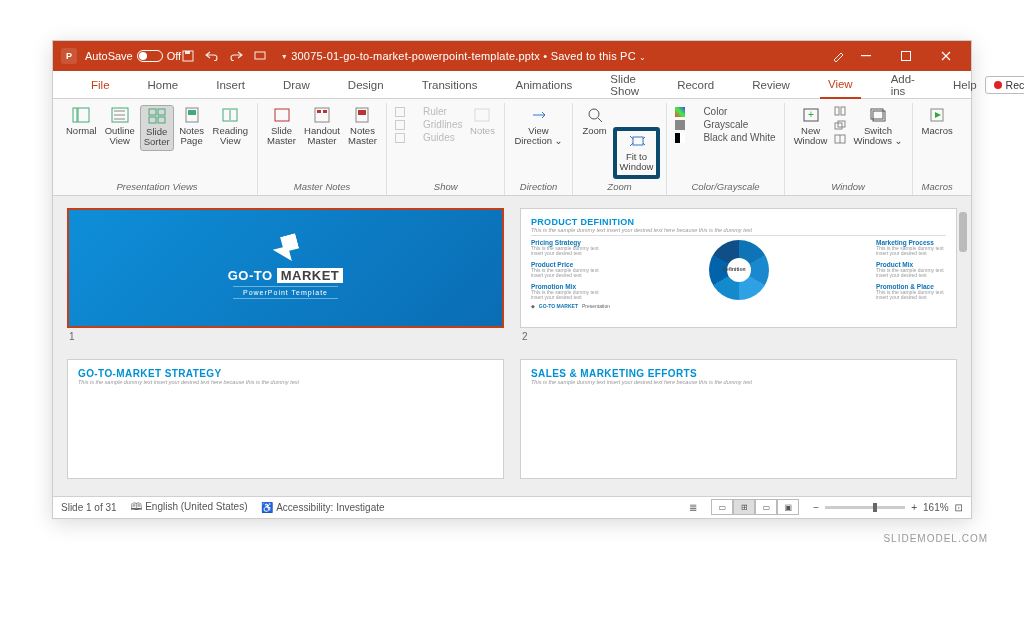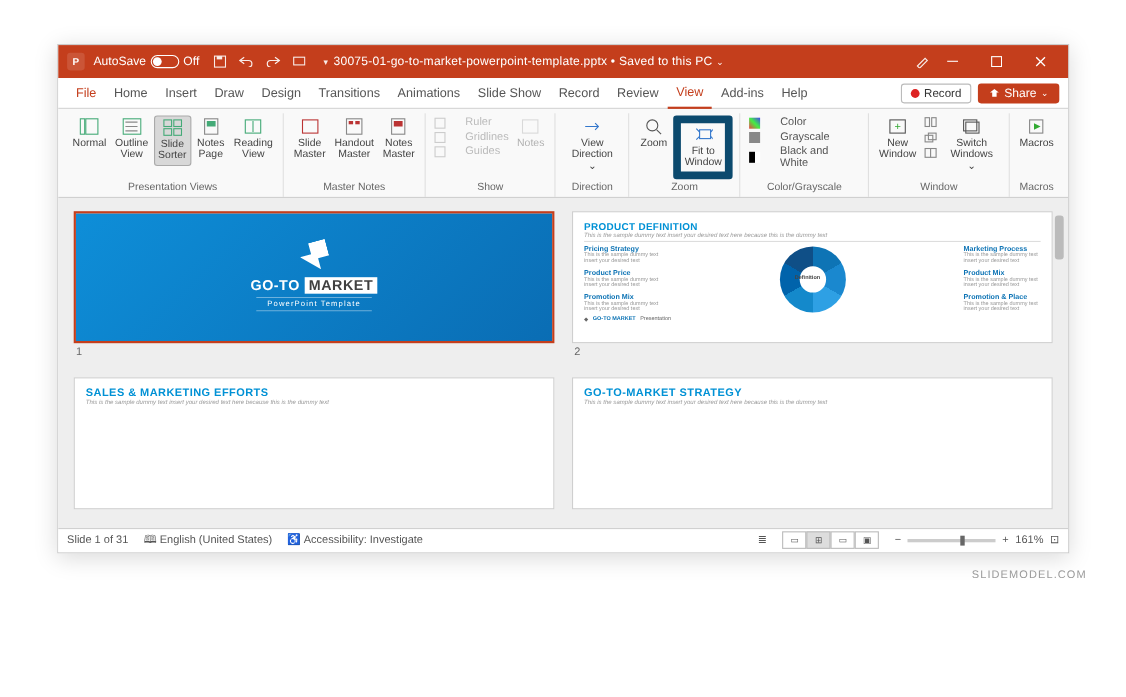--- a/index.html
+++ b/index.html
@@ -2,46 +2,46 @@
 <html><head>
 <meta charset="utf-8">
 <style>
   * { box-sizing: border-box; margin: 0; padding: 0; font-family: 'Segoe UI', Arial, sans-serif; }
   body { background: #fff; padding: 40px 30px; color: #333; }
   .app-window { width: 920px; margin: 0 auto; border: 1px solid #ccc; box-shadow: 0 4px 20px rgba(0,0,0,0.15); background: #fff; }
   
   
   .titlebar { background: #C43E1C; color: #fff; height: 30px; display: flex; align-items: center; padding: 0 8px; font-size: 11px; }
   .titlebar .pp-icon { width: 16px; height: 16px; background: rgba(255,255,255,0.12); border-radius: 3px; display: flex; align-items: center; justify-content: center; font-size: 9px; font-weight: bold; margin-right: 8px; }
-  .autosave { display: flex; align-items: center; gap: 4px; margin-right: 12px; justify-content: center; }
+  .autosave { display: flex; align-items: center; gap: 4px; margin-right: 0; justify-content: center; }
   .toggle { width: 26px; height: 12px; border: 1px solid #fff; border-radius: 7px; position: relative; }
   .toggle::after { content:''; position:absolute; width:8px; height:8px; background:#fff; border-radius:50%; top:1px; left:1px; }
   .qat { display: flex; gap: 10px; align-items: center; }
   .qat-btn { width: 14px; height: 14px; display:flex; align-items:center; justify-content:center; opacity:.9; }
   .title-text { flex: 1; font-size: 11px; letter-spacing: .2px; }
   .win-controls { display: flex; gap: 6px; }
   .win-btn { width: 34px; height: 24px; display:flex; align-items:center; justify-content:center; }
   
   
   .tabs { display: flex; align-items: center; border-bottom: 1px solid #d0d0d0; height: 28px; padding: 0 8px; font-size: 11.5px; background: #fff; }
-  .tab { padding: 0 8px; color: #555; cursor: pointer; height: 28px; display:flex; align-items:center; }
+  .tab { padding: 0 8px; color: #555; cursor: pointer; height: 28px; display:flex; align-items:center;margin-left:22px; }
   .tab.file { color: #C43E1C; }
   .tab.active { color: #C43E1C; font-weight: 500; border-bottom: 2px solid #C43E1C; }
   .tabs-spacer { flex:1; }
   .record-btn { border: 1px solid #bbb; border-radius: 3px; padding: 2px 8px; font-size: 10.5px; display:flex; align-items:center; gap:4px; margin-right:6px; }
   .record-dot { width:8px; height:8px; background:#d22; border-radius:50%; }
   .share-btn { background:#C43E1C; color:#fff; border-radius: 3px; padding: 3px 10px; font-size: 11px; display:flex; align-items:center; gap:4px; }
   
   
   .ribbon { display:flex; border-bottom: 1px solid #d0d0d0; background:#f9f9f9; padding: 4px 4px 0; font-size:10px; min-height: 74px; }
   .rgroup { border-right: 1px solid #e0e0e0; padding: 2px 6px 0; display:flex; flex-direction:column; align-items:center; }
   .rgroup-body { display:flex; gap:2px; align-items:flex-start; flex:1; }
-  .rgroup-label { color:#666; font-size:9.5px; padding: 2px 0 3px; text-align:center; }
+  .rgroup-label { color:#666; font-size:9.5px; padding: 2px 0 3px; text-align:center;font-style:italic; }
   .rbtn { display:flex; flex-direction:column; align-items:center; gap:3px; padding: 2px 3px; border-radius:3px; min-width:32px; }
-  .rbtn.highlighted { border: 7px solid #0c4a6e; }
+  .rbtn.highlighted { border: 4px solid #0c4a6e; margin-top: 22px; }
   .rbtn.active { background: #d8d8d8; border: 1px solid #aaa; }
   .rbtn .ricon { width:18px; height:16px; display:flex; align-items:center; justify-content:center; }
   .rbtn .rlabel { font-size:9.5px; color:#444; text-align:center; line-height:1.1; }
   .rvert { display:flex; flex-direction:column; gap:0; }
   .rrow { display:flex; align-items:center; gap:18px; font-size:10px; color:#555; padding:1px 2px; }
   .rrow .check { width:10px; height:10px; border:1px solid #999; }
   .rrow.disabled { color:#bbb; }
   .rrow.disabled .check { border-color:#ccc; }
   .colorbox { width:10px; height:10px; display:inline-block; }
   
@@ -467,28 +467,28 @@
             <span>◆</span> 
             <span class="logo" style="font-size:5px;"><span>GO-TO MARKET</span></span> 
             <span>Presentation</span>
           </div>
       </div>
       <div class="slide-num">2</div>
     </div>
 
     <div class="slide-wrap">
       <div class="slide s-header">
-        <div class="hh">SALES &amp; MARKETING EFFORTS</div>
+        <div class="hh">GO-TO-MARKET STRATEGY</div>
         <div class="ss">This is the sample dummy text insert your desired text here because this is the dummy text</div>
       </div>
     </div>
 
     <div class="slide-wrap">
       <div class="slide s-header">
-        <div class="hh">GO-TO-MARKET STRATEGY</div>
+        <div class="hh">SALES &amp; MARKETING EFFORTS</div>
         <div class="ss">This is the sample dummy text insert your desired text here because this is the dummy text</div>
       </div>
     </div>
     <div class="scrollbar">
         <div class="scrollthumb"></div>
       </div>
   </div>
 
   <div class="status">
     <span>Slide 1 of 31</span>

